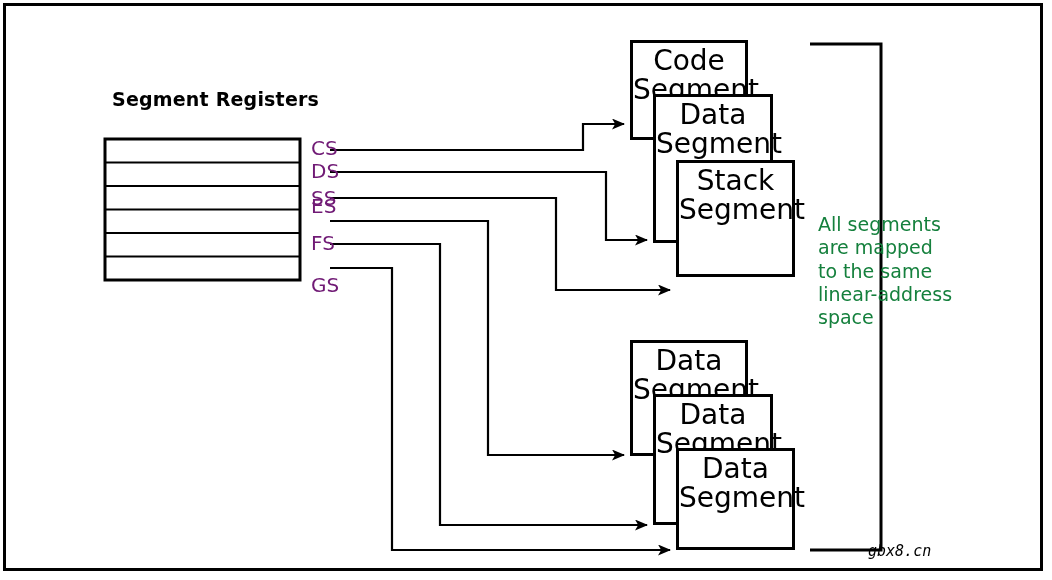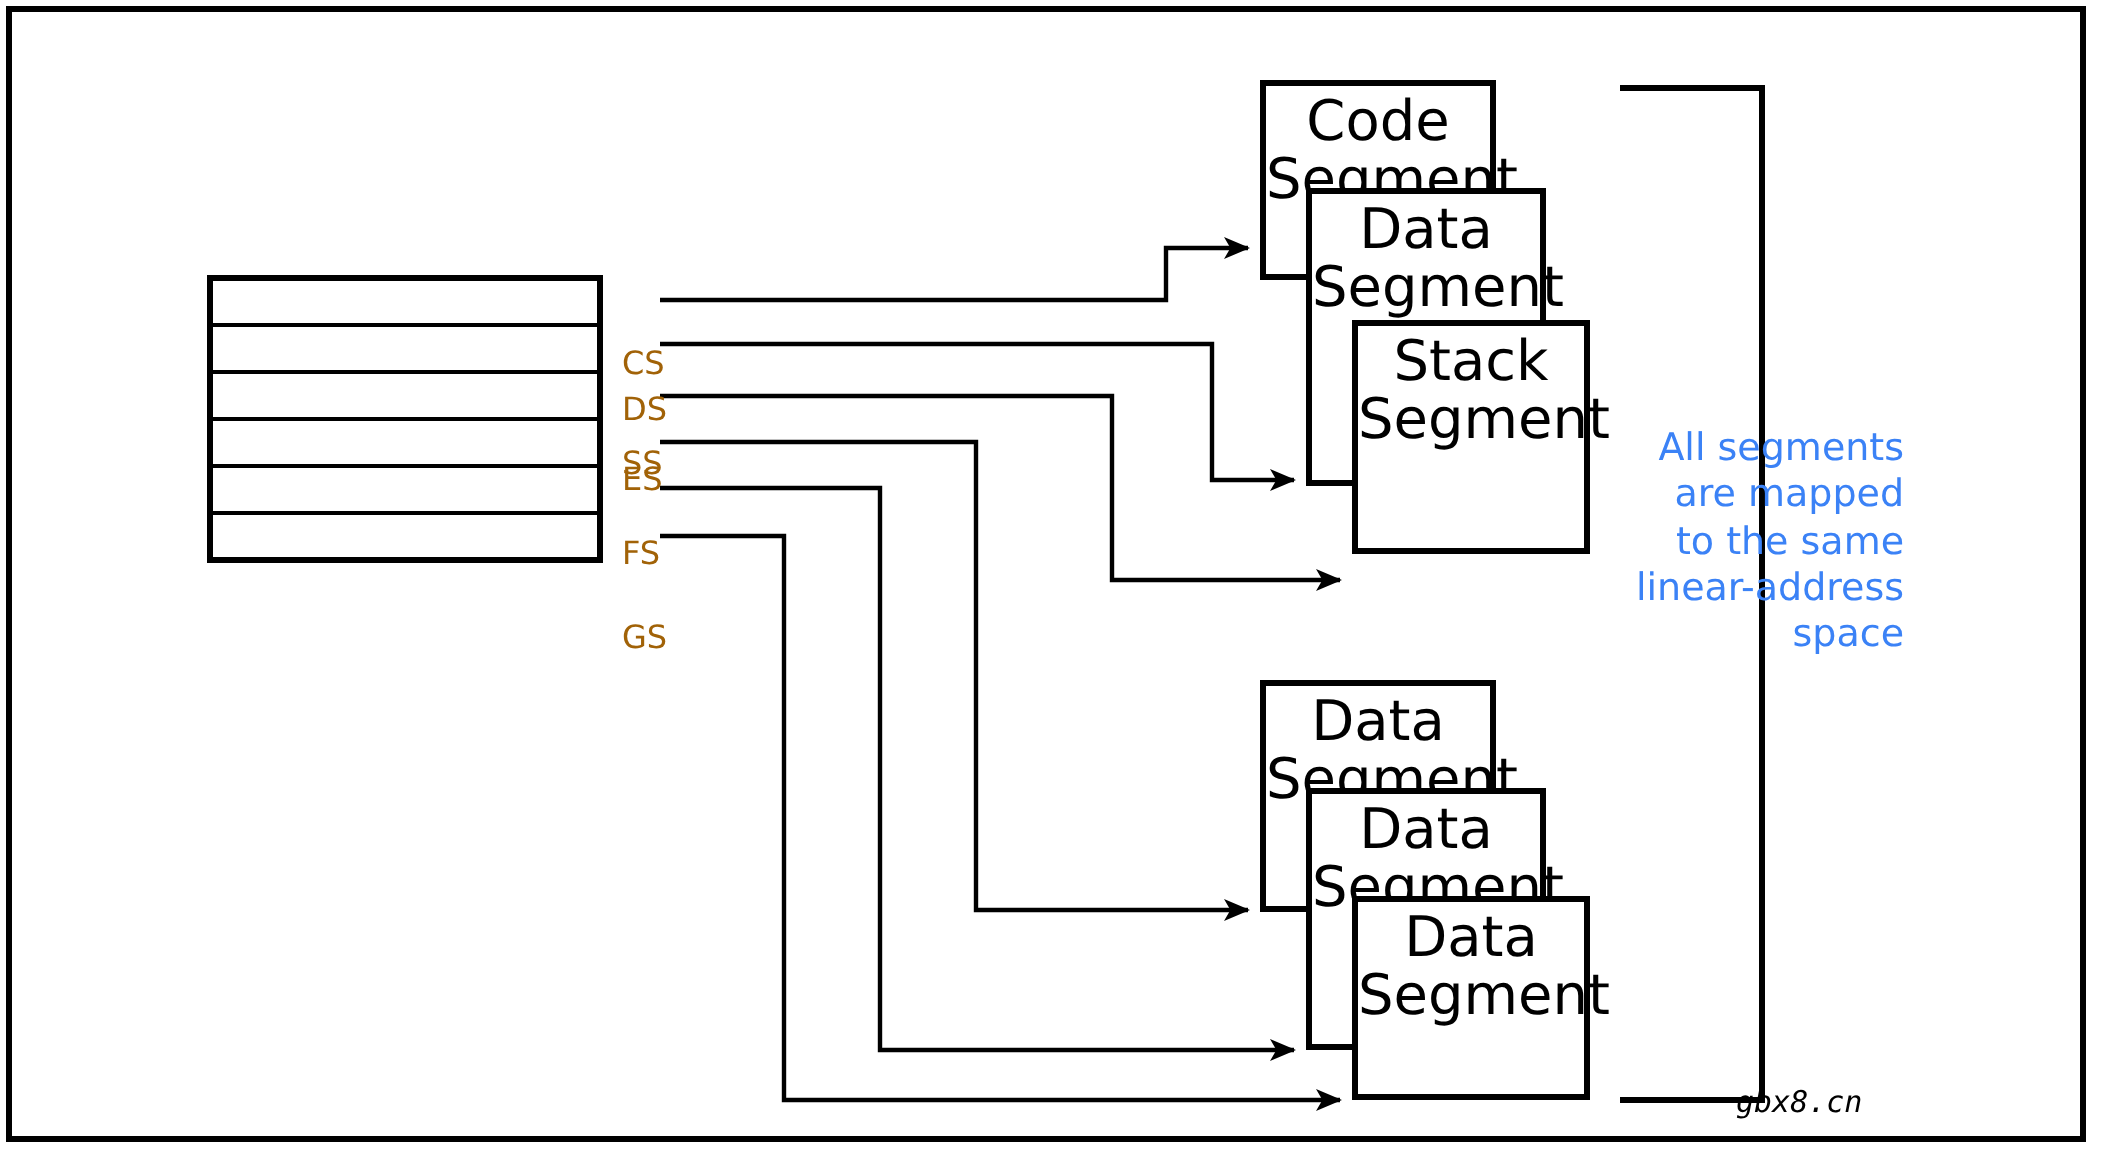--- a/index.html
+++ b/index.html
@@ -37,25 +37,24 @@
   .title-label {
     position: absolute;
     font-weight: bold;
     font-size: 19px;
     color: #000000;
     letter-spacing: 0.2px;
     white-space: nowrap;
   }
   .reg-label {
     position: absolute;
-    font-size: 16px;
-    color: #a16207;
+    font-size: 20px;
+    color: #701a75;
     line-height: 1;
     white-space: nowrap;
-    margin-top: 36px;
   }
   .seg-box {
     position: absolute;
     background: #ffffff;
     border: 3px solid #000000;
     box-sizing: border-box;
   }
   .seg-box-text {
     position: absolute;
     left: 0;
@@ -64,23 +63,22 @@
     text-align: center;
     font-size: 28px;
     line-height: 1.02;
     color: #000000;
     white-space: pre-line;
   }
   .note-text {
     position: absolute;
     font-size: 19px;
     line-height: 1.23;
-    color: #3b82f6;
+    color: #15803d;
     white-space: pre-line;
-    text-align: right;
   }
   .watermark {
     position: absolute;
     font-family: "DejaVu Sans Mono", monospace;
     font-size: 15px;
     color: #000000;
     letter-spacing: 0px;
     white-space: nowrap;
     font-style: italic;
   }
@@ -115,20 +113,21 @@
       <polyline points="330,221 488,221 488,455 624,455" marker-end="url(#arrowhead)"></polyline>
       <polyline points="330,244 440,244 440,525 647,525" marker-end="url(#arrowhead)"></polyline>
       <polyline points="330,268 392,268 392,550 670,550" marker-end="url(#arrowhead)"></polyline>
     </g>
 
     <g fill="none" stroke="#000000" stroke-width="3">
       <polyline points="810,44 881,44 881,550 810,550"></polyline>
     </g>
   </svg>
 
+  <div class="title-label" style="left:112px; top:88px;">Segment Registers</div>
 
   <div class="reg-label" style="left:311px; top:138px;">CS</div>
   <div class="reg-label" style="left:311px; top:161px;">DS</div>
   <div class="reg-label" style="left:311px; top:188px;">SS</div>
   <div class="reg-label" style="left:311px; top:196px;">ES</div>
   <div class="reg-label" style="left:311px; top:233px;">FS</div>
   <div class="reg-label" style="left:311px; top:275px;text-align:center;">GS</div>
 
   <div class="seg-box" style="left:630px; top:40px; width:118px; height:100px; z-index:3;">
     <div class="seg-box-text">Code

